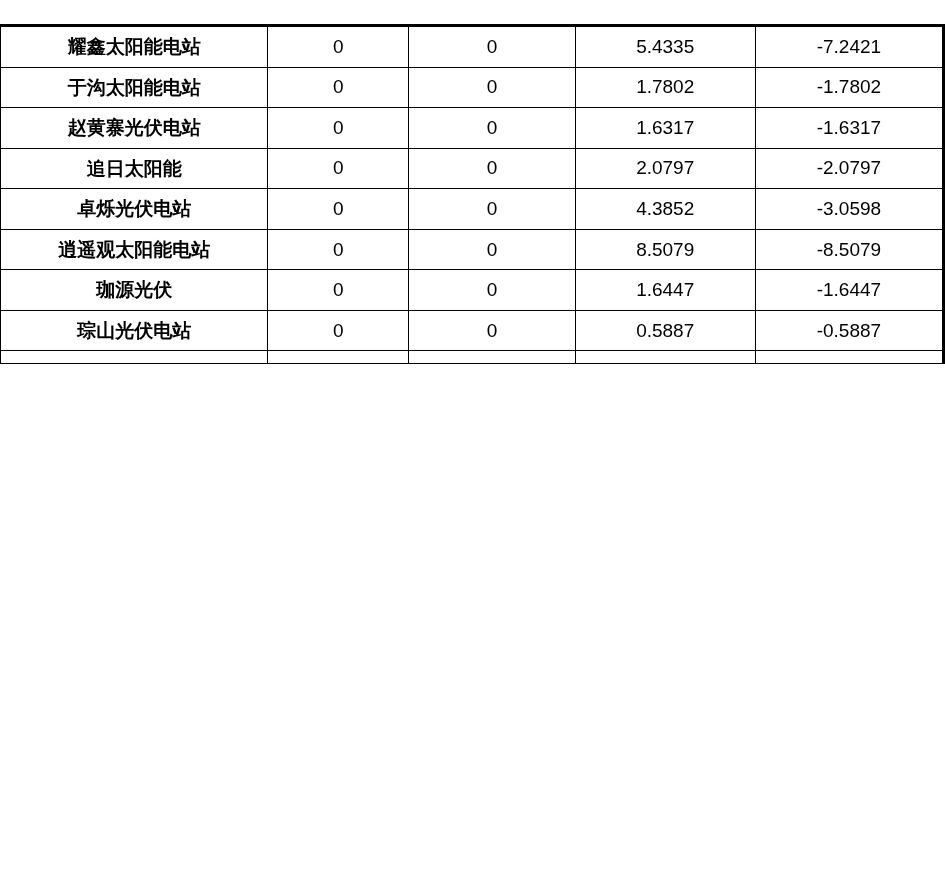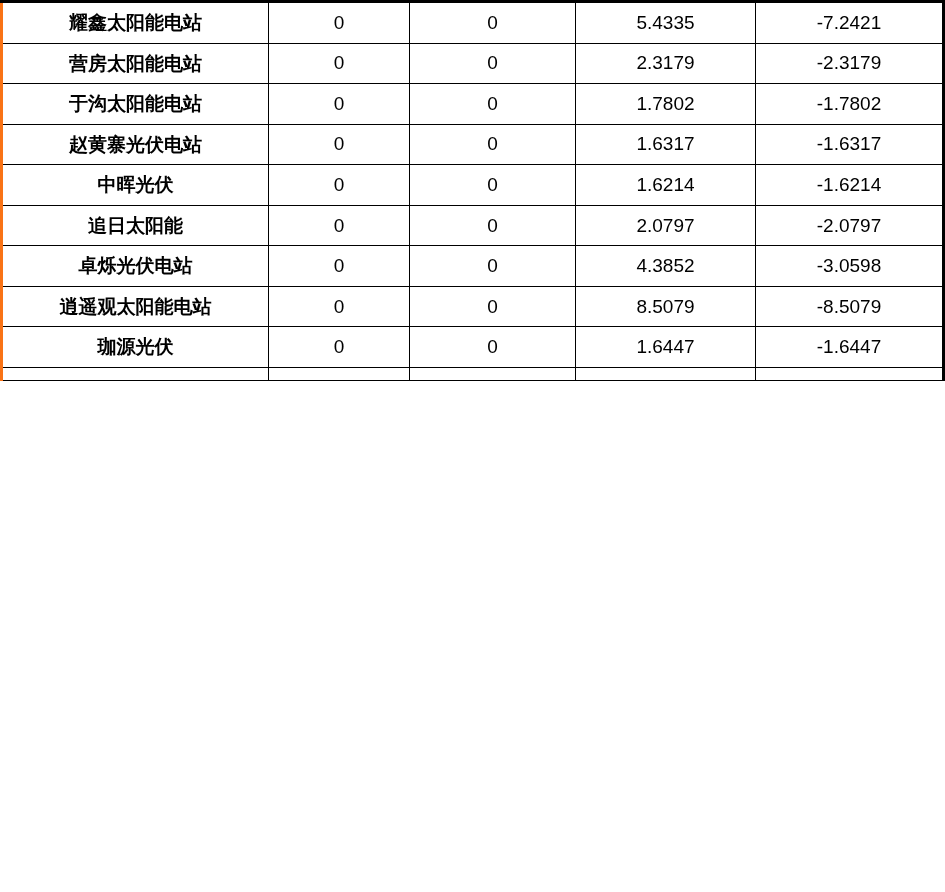--- a/index.html
+++ b/index.html
@@ -14,23 +14,24 @@
     overflow: hidden;
   }
   .sheet {
     width: 945px;
     box-sizing: border-box;
   }
   table.data-table {
     border-collapse: collapse;
     table-layout: fixed;
     width: 945px;
-    border-left: 3px solid #f97316;
+    border-left: 1px solid #f97316;
     border-right: 3px solid #000000;
     border-top: 3px solid #000000;
+    margin-top: 24px;
   }
   table.data-table td {
     border: 1px solid #000000;
     text-align: center;
     vertical-align: middle;
     color: #000000;
     font-size: 19px;
     padding: 4px 2px;
   }
   table.data-table td.name-cell {
@@ -63,46 +64,32 @@
     </colgroup>
     <tbody id="table-body">
         <tr>
           <td class="name-cell">耀鑫太阳能电站</td>
           <td class="num-cell">0</td>
           <td class="num-cell">0</td>
           <td class="num-cell">5.4335</td>
           <td class="num-cell">-7.2421</td>
         </tr>
         <tr>
-          <td class="name-cell">营房太阳能电站</td>
-          <td class="num-cell">0</td>
-          <td class="num-cell">0</td>
-          <td class="num-cell">2.3179</td>
-          <td class="num-cell">-2.3179</td>
-        </tr>
-        <tr>
           <td class="name-cell">于沟太阳能电站</td>
           <td class="num-cell">0</td>
           <td class="num-cell">0</td>
           <td class="num-cell">1.7802</td>
           <td class="num-cell">-1.7802</td>
         </tr>
         <tr>
           <td class="name-cell">赵黄寨光伏电站</td>
           <td class="num-cell">0</td>
           <td class="num-cell">0</td>
           <td class="num-cell">1.6317</td>
           <td class="num-cell">-1.6317</td>
-        </tr>
-        <tr>
-          <td class="name-cell">中晖光伏</td>
-          <td class="num-cell">0</td>
-          <td class="num-cell">0</td>
-          <td class="num-cell">1.6214</td>
-          <td class="num-cell">-1.6214</td>
         </tr>
         <tr>
           <td class="name-cell">追日太阳能</td>
           <td class="num-cell">0</td>
           <td class="num-cell">0</td>
           <td class="num-cell">2.0797</td>
           <td class="num-cell">-2.0797</td>
         </tr>
         <tr>
           <td class="name-cell">卓烁光伏电站</td>
@@ -119,20 +106,27 @@
           <td class="num-cell">-8.5079</td>
         </tr>
         <tr>
           <td class="name-cell">珈源光伏</td>
           <td class="num-cell">0</td>
           <td class="num-cell">0</td>
           <td class="num-cell">1.6447</td>
           <td class="num-cell">-1.6447</td>
         </tr>
         <tr>
+          <td class="name-cell">琮山光伏电站</td>
+          <td class="num-cell">0</td>
+          <td class="num-cell">0</td>
+          <td class="num-cell">0.5887</td>
+          <td class="num-cell">-0.5887</td>
+        </tr>
+        <tr>
           <td class="name-cell"></td>
           <td class="num-cell"></td>
           <td class="num-cell"></td>
           <td class="num-cell"></td>
           <td class="num-cell"></td>
         </tr>
       </tbody>
   </table>
 </div>
 

